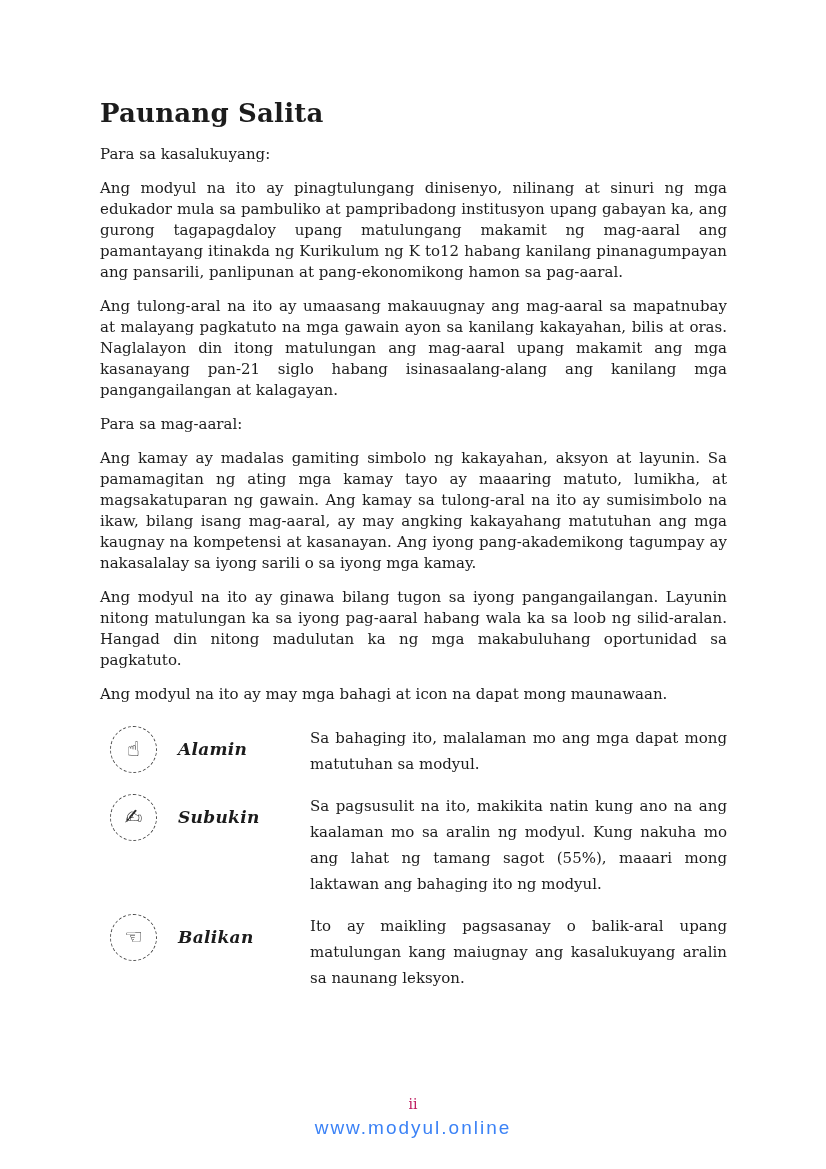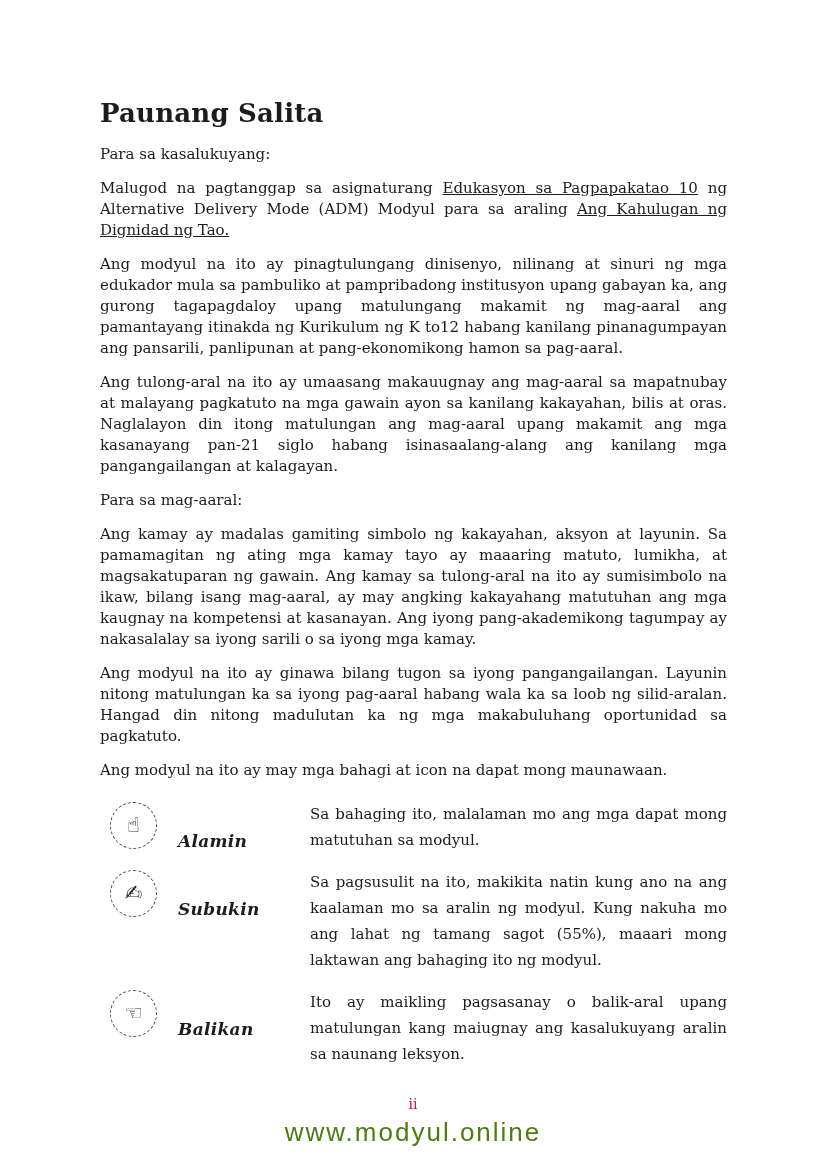--- a/index.html
+++ b/index.html
@@ -65,21 +65,21 @@
     align-items: center;
     justify-content: center;
     font-family: "DejaVu Sans", sans-serif;
     font-size: 21px;
     color: #2a2a2a;
     box-sizing: border-box;
   }
   .label-cell {
     height: 52px;
     display: flex;
-    align-items: flex-end;
+    align-items: center;
   }
   .icon-label {
     font-size: 17px;
     font-weight: bold;
     font-style: italic;
     letter-spacing: 0.3px;
   }
   .desc-cell {
     font-size: 15px;
     line-height: 26px;
@@ -96,35 +96,34 @@
     font-size: 14px;
     color: #be185d;
   }
   .footer-watermark {
     position: absolute;
     top: 1117px;
     left: 0;
     width: 826px;
     text-align: center;
     font-family: "Liberation Sans", sans-serif;
-    font-size: 26px;
+    font-size: 19px;
     letter-spacing: 2px;
-    color: #4d7c0f;
+    color: #3b82f6;
   }
 </style>
 </head>
 <body>
 
 <div class="page">
 
   <h1 class="page-title">Paunang Salita</h1>
 
   <p class="body-line">Para sa kasalukuyang:</p>
 
-  <p class="body-par"><span>Malugod na pagtanggap sa asignaturang </span><span class="u">Edukasyon sa Pagpapakatao 10</span><span> ng Alternative Delivery Mode (ADM) Modyul para sa araling </span><span class="u">Ang Kahulugan ng Dignidad ng Tao.</span></p>
 
   <p class="body-par">Ang modyul na ito ay pinagtulungang dinisenyo, nilinang at sinuri ng mga edukador mula sa pambuliko at pampribadong institusyon upang gabayan ka, ang gurong tagapagdaloy upang matulungang makamit ng mag-aaral ang pamantayang itinakda ng Kurikulum ng K to12 habang kanilang pinanagumpayan ang pansarili, panlipunan at pang-ekonomikong hamon sa pag-aaral.</p>
 
   <p class="body-par">Ang tulong-aral na ito ay umaasang makauugnay ang mag-aaral sa mapatnubay at malayang pagkatuto na mga gawain ayon sa kanilang kakayahan, bilis at oras. Naglalayon din itong matulungan ang mag-aaral upang makamit ang mga kasanayang pan-21 siglo habang isinasaalang-alang ang kanilang mga pangangailangan at kalagayan.</p>
 
   <p class="body-line">Para sa mag-aaral:</p>
 
 
   <p class="body-par">Ang kamay ay madalas gamiting simbolo ng kakayahan, aksyon at layunin. Sa pamamagitan ng ating mga kamay tayo ay maaaring matuto, lumikha, at magsakatuparan ng gawain. Ang kamay sa tulong-aral na ito ay sumisimbolo na ikaw, bilang isang mag-aaral, ay may angking kakayahang matutuhan ang mga kaugnay na kompetensi at kasanayan. Ang iyong pang-akademikong tagumpay ay nakasalalay sa iyong sarili o sa iyong mga kamay.</p>
 

